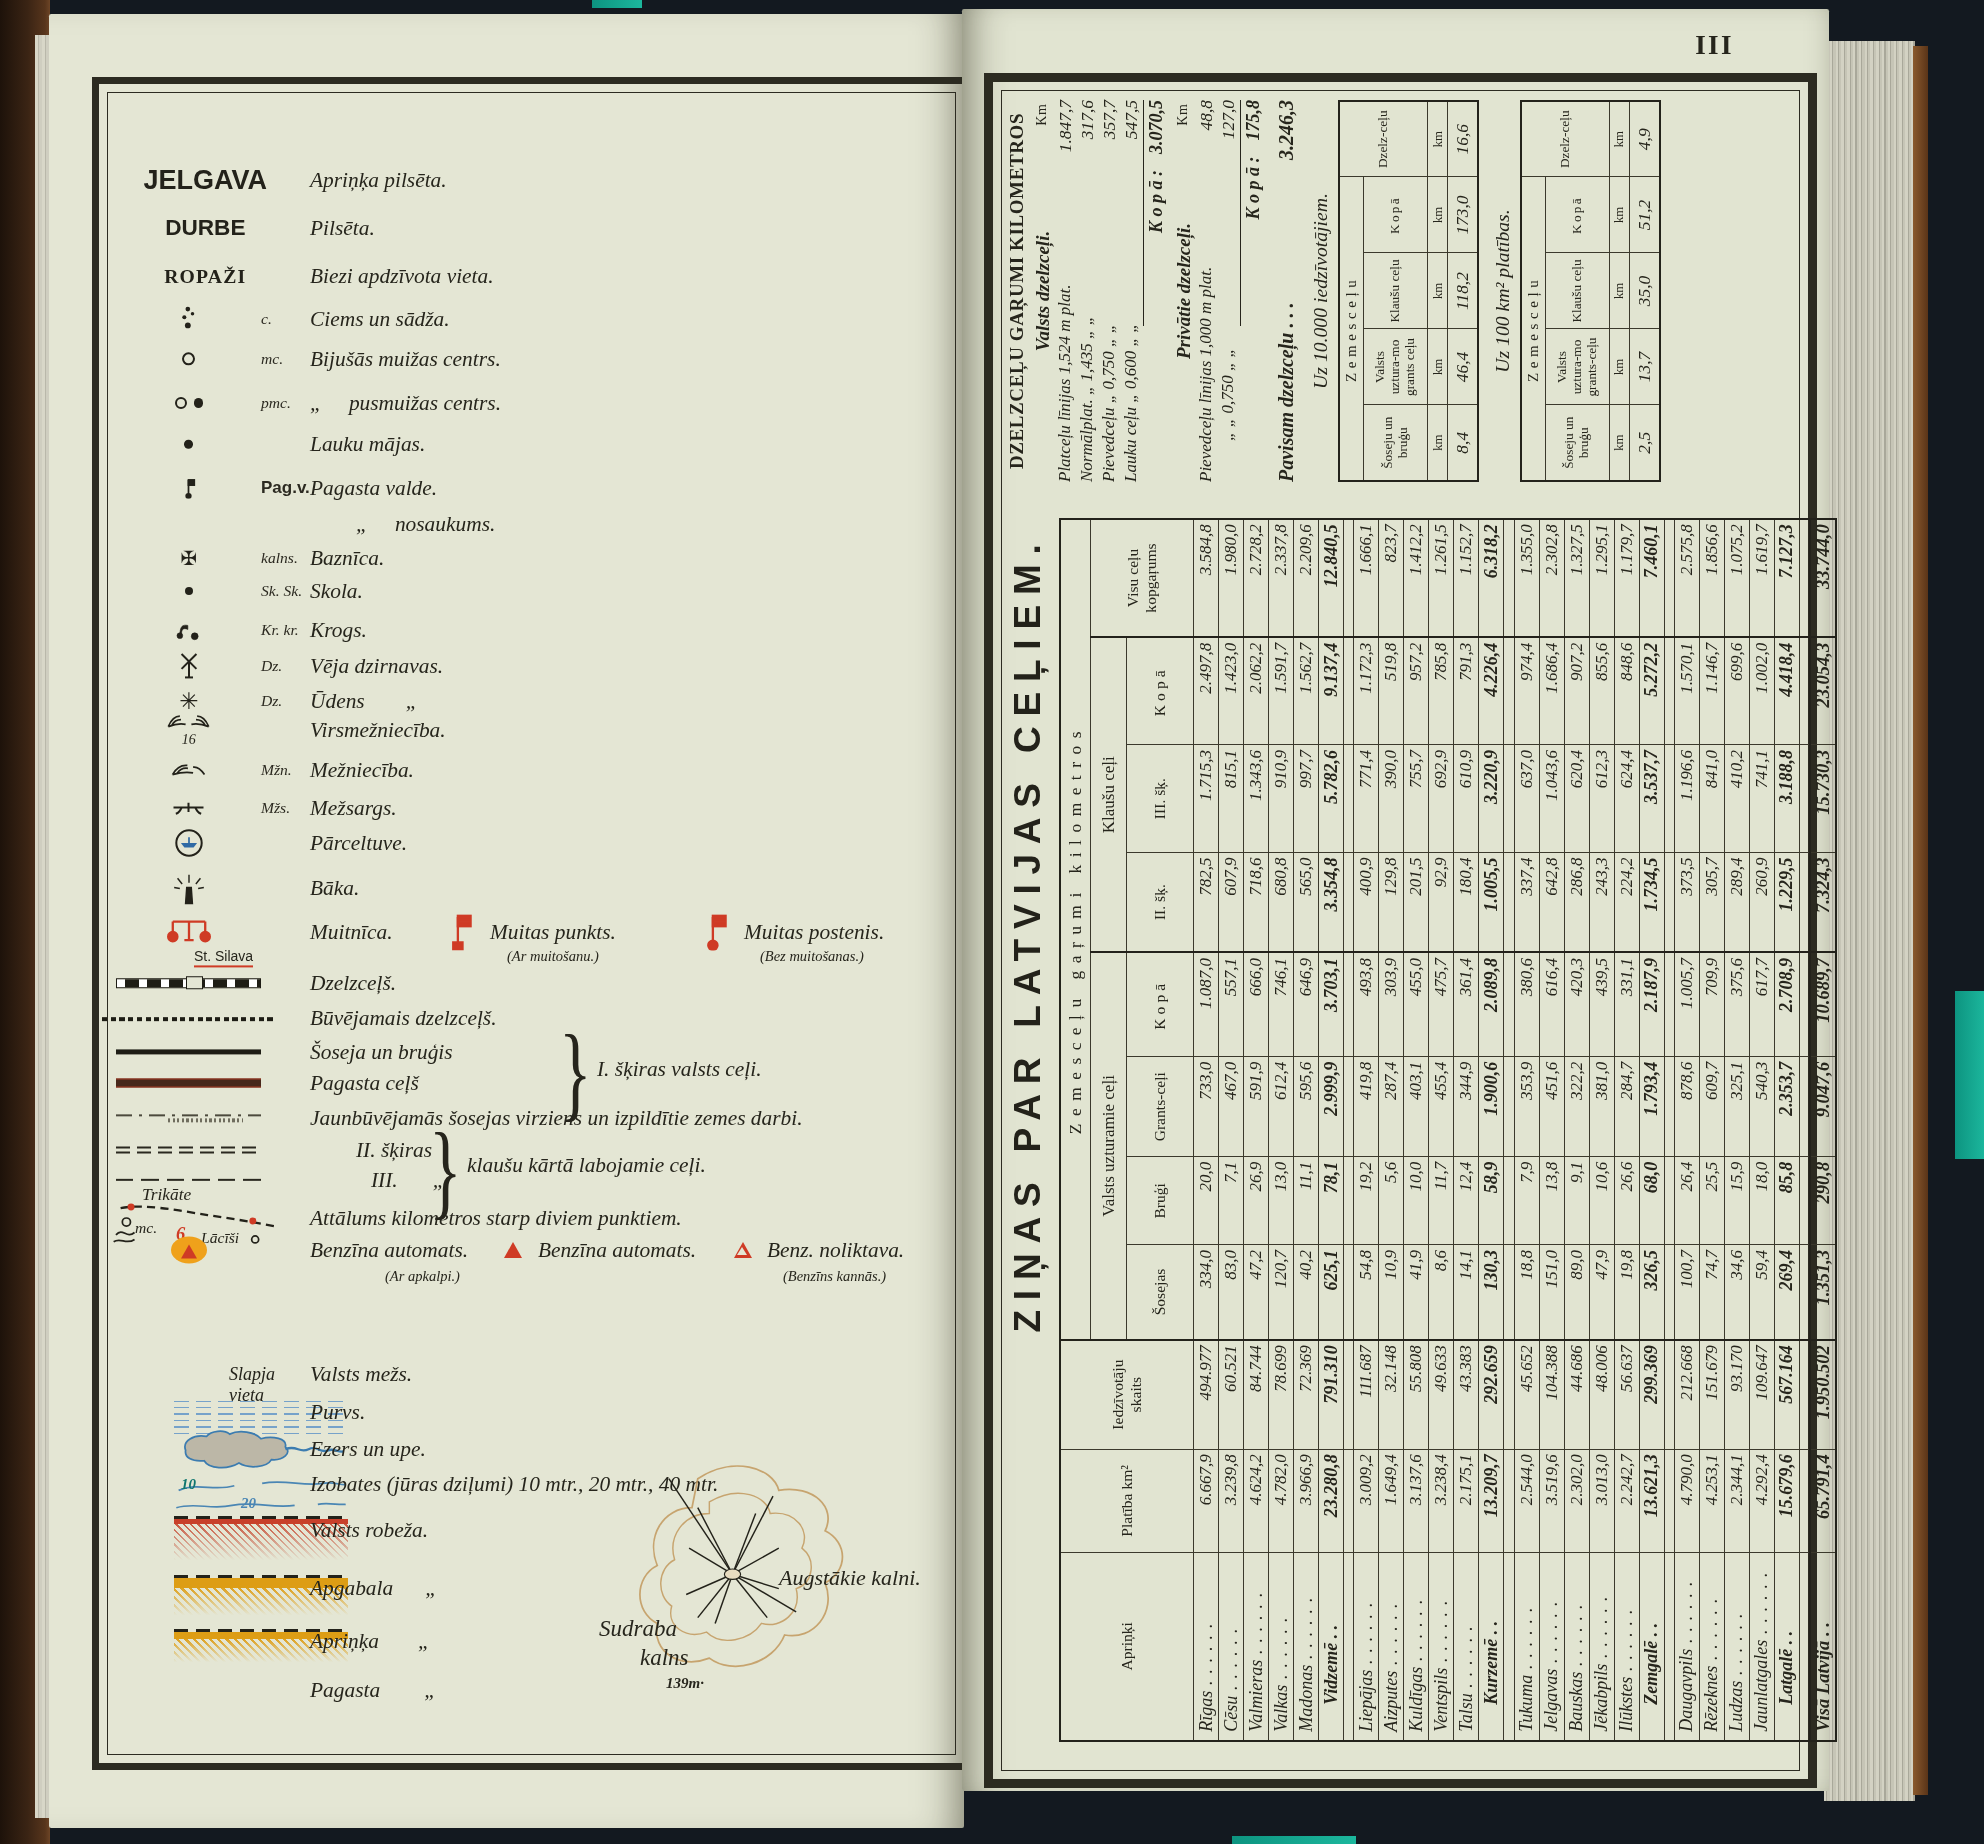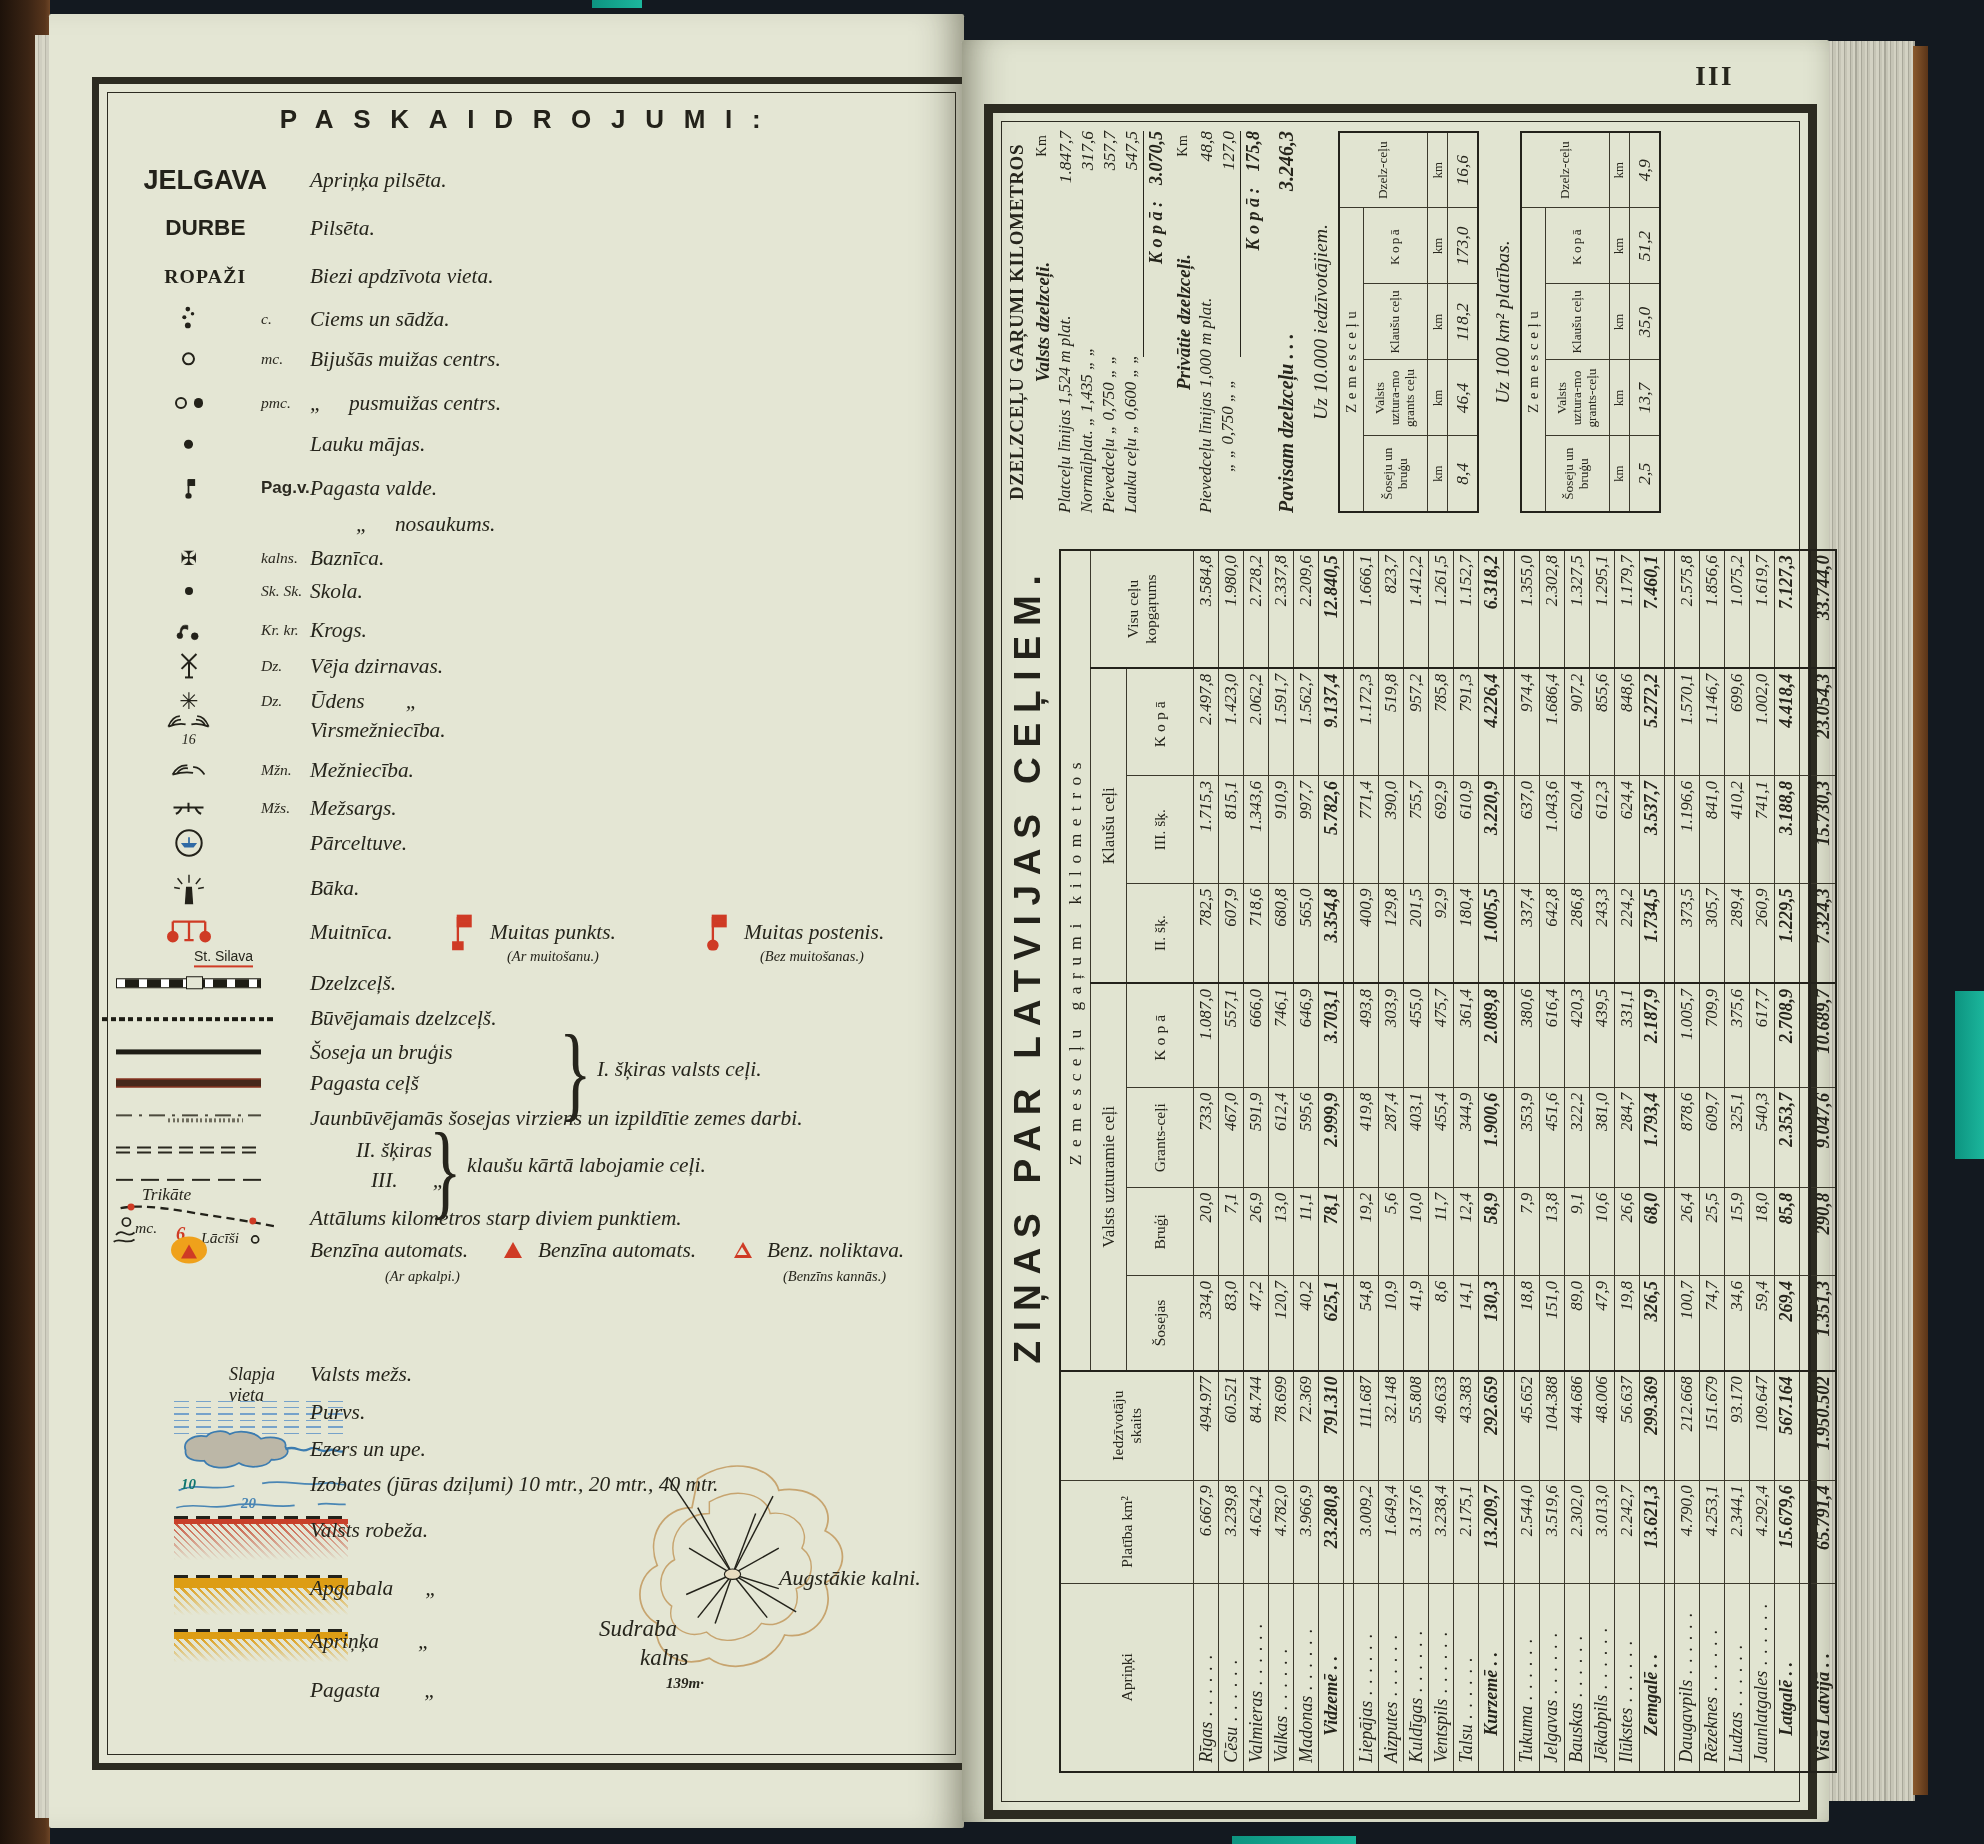--- a/index.html
+++ b/index.html
@@ -14,21 +14,21 @@
   .stack-right{position:absolute;left:1824px;top:41px;width:91px;height:1760px;
          background:repeating-linear-gradient(90deg,#d3d2c3 0 2.3px,#a9a89a 2.3px 3.5px,#c6c5b6 3.5px 5.8px);}
   .cover-right{position:absolute;left:1913px;top:46px;width:15px;height:1749px;
          background:linear-gradient(90deg,#8a5a2e,#5a3418);}
   .teal{position:absolute;background:linear-gradient(90deg,#0d9480,#1cb79d);}
   
   .page{position:absolute;background:#e4e6d4;}
   #pageL{left:49px;top:14px;width:915px;height:1814px;border-radius:2.3px;
          box-shadow:inset -35px 0 41px -29px rgba(40,38,20,.55);}
   #pageR{left:962px;top:9.3px;width:867px;height:1782px;background:#e1e4d1;border-radius:2.3px;
-         box-shadow:inset 32px 0 41px -28px rgba(40,38,20,.6), inset -17.4px 0 29px -23px rgba(40,38,20,.35);margin-top:31px;}
+         box-shadow:inset 32px 0 41px -28px rgba(40,38,20,.6), inset -17.4px 0 29px -23px rgba(40,38,20,.35);}
   .frame{position:absolute;border:7px solid #2c2b21;}
   .frame::after{content:"";position:absolute;inset:8px;border:1.7px solid #2c2b21;}
   #frameL{left:43px;top:63px;width:865px;height:1679px;}
   #frameR{left:22px;top:64px;width:815px;height:1697px;border-width:9.3px;}
   
   .ltitle{position:absolute;left:145px;top:90px;width:672px;text-align:center;
           font-family:"Liberation Sans",sans-serif;font-weight:bold;font-size:26px;
           letter-spacing:19.7px;color:#23221a;}
   .lrow{position:absolute;left:58px;height:0;}
   .sy{position:absolute;left:9.3px;width:145px;display:flex;align-items:center;justify-content:center;transform:translateY(-50%);}
@@ -135,21 +135,20 @@
   <div class="spine"></div>
   <div class="stack-left"></div>
   <div class="stack-right"></div>
   <div class="cover-right"></div>
   <div class="teal" style="left:592px;top:0;width:50px;height:7.5px;"></div>
   <div class="teal" style="left:1955px;top:991px;width:30px;height:168px;"></div>
   <div class="teal" style="left:1232px;top:1836px;width:124px;height:9.3px;"></div>
 
   <div class="page" id="pageL">
     <div class="frame" id="frameL"></div>
-    <div class="ltitle">PASKAIDROJUMI:</div>
 
     <div class="lrow" style="top:166px">
       <span class="bigname" style="font-size:27px">JELGAVA</span>
       <span class="de">Apriņķa pilsēta.</span>
     </div>
     <div class="lrow" style="top:214px">
       <span class="bigname" style="font-size:22.6px">DURBE</span>
       <span class="de">Pilsēta.</span>
     </div>
     <div class="lrow" style="top:262px">

